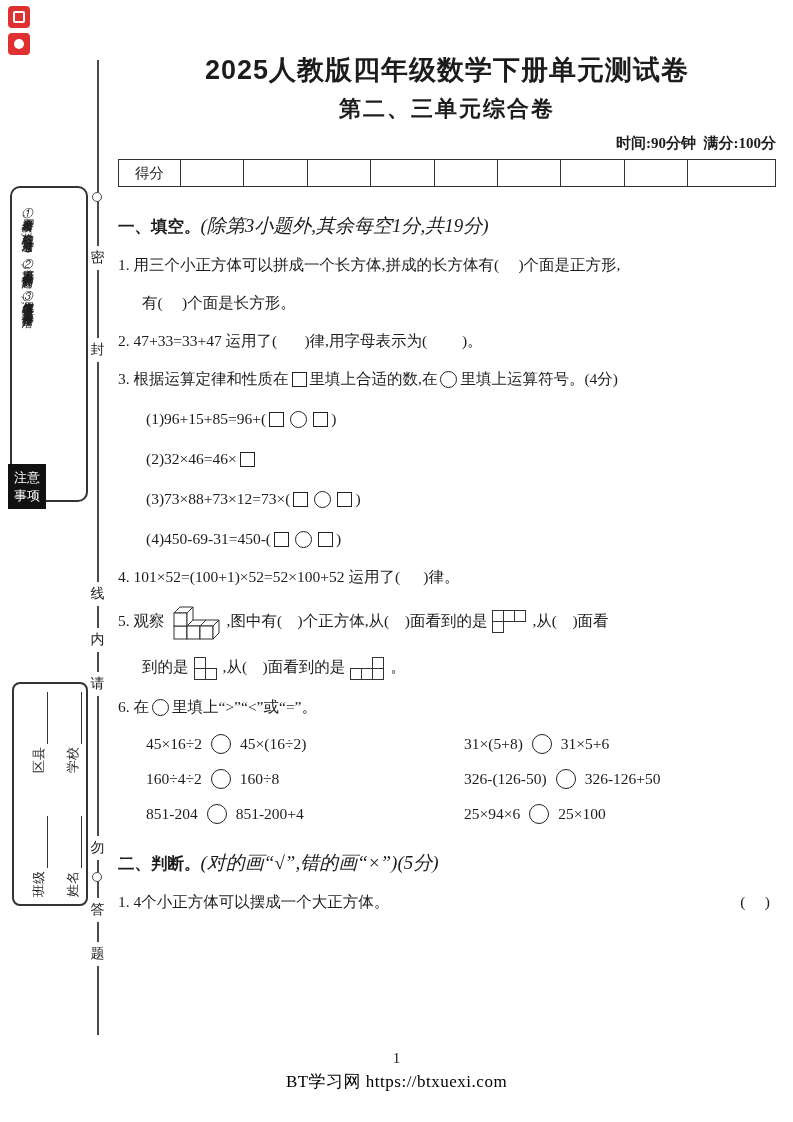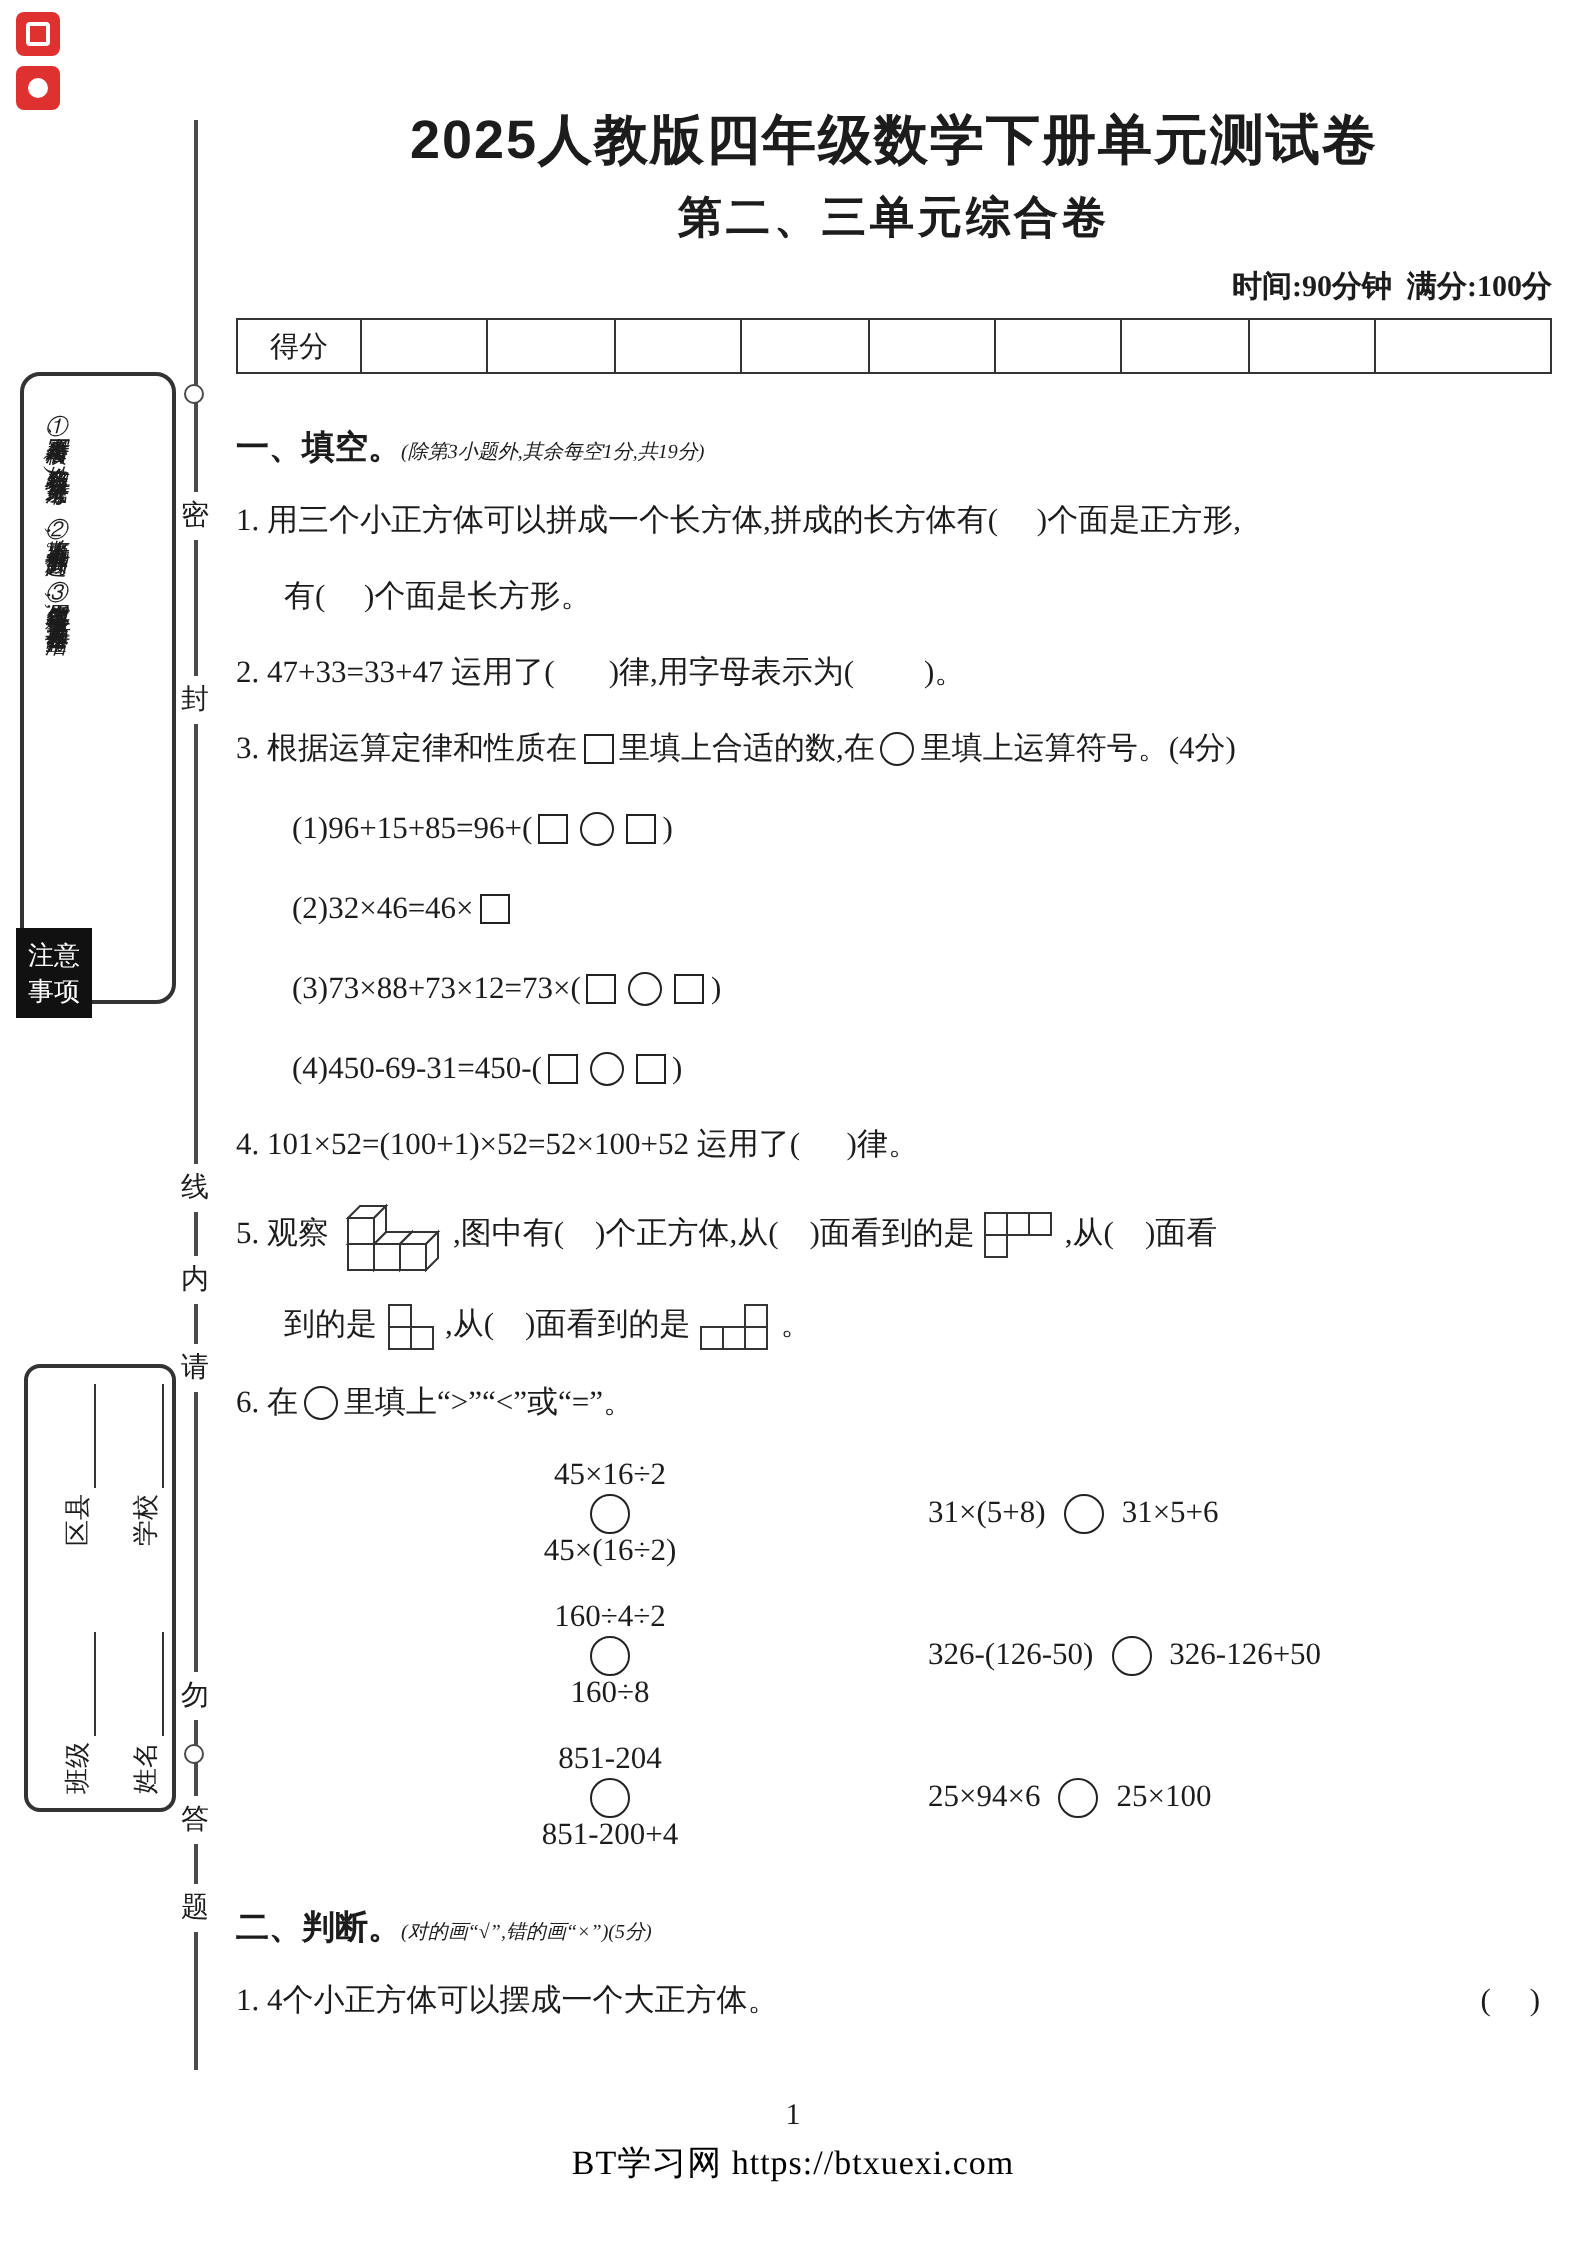--- a/index.html
+++ b/index.html
@@ -39,33 +39,33 @@
   .subtitle { font-family:"Liberation Sans","DejaVu Sans",sans-serif; font-size:22px; font-weight:900; text-align:center; margin-top:6px; letter-spacing:2px; }
   .meta { text-align:right; font-size:15px; font-weight:700; margin-top:10px; }
 
   table.score { width:100%; border-collapse:collapse; margin-top:6px; table-layout:fixed; }
   table.score td { border:1.3px solid #333; height:27px; text-align:center; font-size:14.5px; }
   table.score col.c-first { width:62px; }
   table.score col.c-last { width:88px; }
 
   .sec-heading { margin-top:26px; font-size:16.5px; }
   .sec-title { font-family:"Liberation Sans","DejaVu Sans",sans-serif; font-weight:700; }
-  .sec-note { font-style:italic; font-size:10px; }
+  .sec-note { font-style:italic; font-size:19px; }
 
   .q { font-size:15.5px; margin-top:14px; line-height:1.55; }
   .q.cont { padding-left:24px; }
   .q.sub { padding-left:28px; margin-top:16px; }
 
   .sq { display:inline-block; width:15px; height:15px; border:1.3px solid #222; vertical-align:-3px; margin:0 3px; background:#fff; }
   .cir { display:inline-block; width:17px; height:17px; border:1.3px solid #222; border-radius:50%; vertical-align:-4px; margin:0 3px; background:#fff; }
   .cir.big { width:20px; height:20px; vertical-align:-5px; margin:0 9px; }
 
   .cmp-row { display:flex; margin-top:15px; padding-left:28px; font-size:15.5px; align-items:center; }
   .cmp-cell { display:flex; align-items:center; }
-  .cmp-cell.first { width:318px;flex-direction:column; }
+  .cmp-cell.first { width:318px; }
 
   .judge { display:flex; justify-content:space-between; padding-right:6px; }
 
   .cubefig { display:inline-block; vertical-align:middle; margin:0 5px; }
   .gridfig { position:relative; display:inline-block; vertical-align:middle; margin:0 5px; }
   .gridfig .cell { position:absolute; width:12px; height:12px; border:1px solid #333; background:#fff; }
 
   
   .page-num { position:absolute; left:0; right:0; top:1050px; text-align:center; font-size:15px; }
   .watermark { position:absolute; left:0; right:0; top:1070px; text-align:center; font-size:17px; color:#000000; letter-spacing:0.5px; }

